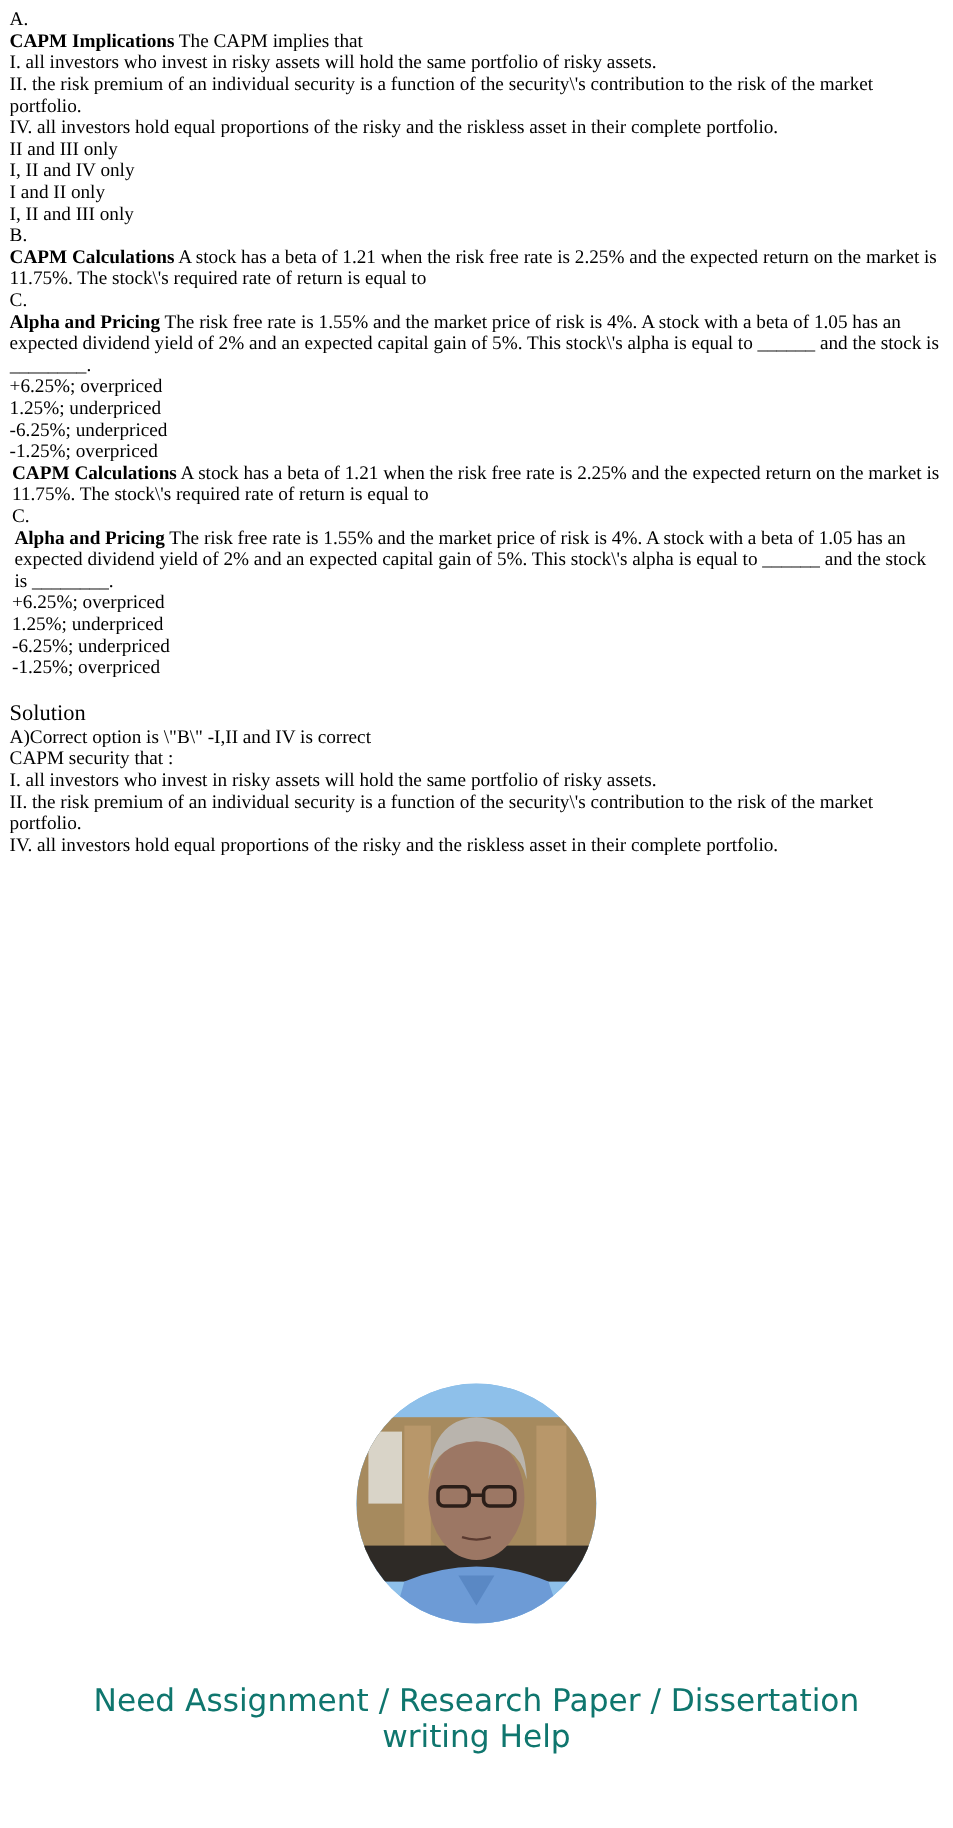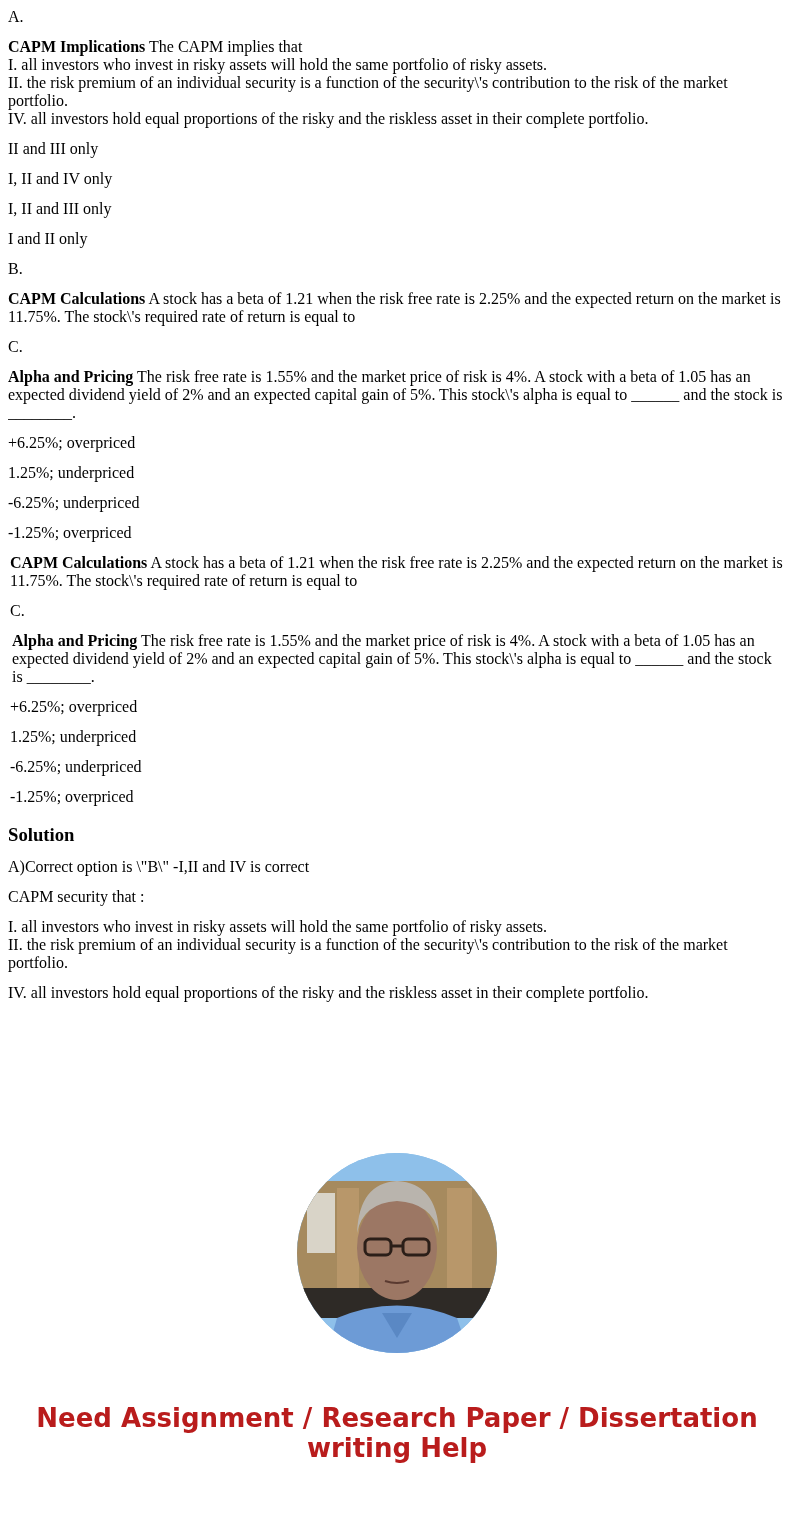--- a/index.html
+++ b/index.html
@@ -15,72 +15,72 @@
     }
     .content {
       position: absolute;
       left: 8px;
       top: 0;
       width: 778px;
       height: 1124px;
       overflow: hidden;
     }
     p { margin: 0; }
-    .gap { margin-top: 12px; }
+    .gap { margin-top: 0; }
     .line { display: block; }
     b { font-weight: bold; }
     .block2 { padding-left: 2px; }
     .block2 .alpha { padding-left: 2px; padding-right: 12px; }
     h3.solution {
       font-size: 18.7px;
-      font-weight: bold;
+      font-weight: normal;
       margin: 18px 0 0 0;
       line-height: 22px;
     }
     .avatar {
       position: absolute;
       left: 297px;
       top: 1153px;
       width: 200px;
       height: 200px;
       border-radius: 50%;
       overflow: hidden;
       background: #7fb7e6;
     }
     .footer {
       position: absolute;
       left: 0;
       top: 1403px;
       width: 794px;
       text-align: center;
       font-family: "DejaVu Sans", sans-serif;
-      font-weight: bold;
+      font-weight: normal;
       font-size: 26px;
       line-height: 30px;
-      color: #b91c1c;
+      color: #0f766e;
     }
   </style>
 </head>
 <body>
 
 <div class="content">
 
   <p style="margin-top:8px;">A.</p>
 
   <p class="gap">
     <b>CAPM Implications</b><span> The CAPM implies that</span>
     <span class="line">I. all investors who invest in risky assets will hold the same portfolio of risky assets.</span>
     <span class="line">II. the risk premium of an individual security is a function of the security\'s contribution to the risk of the market portfolio.</span>
     <span class="line">IV. all investors hold equal proportions of the risky and the riskless asset in their complete portfolio.</span>
   </p>
 
   <p class="gap">II and III only</p>
   <p class="gap">I, II and IV only</p>
+  <p class="gap">I and II only</p>
   <p class="gap">I, II and III only</p>
-  <p class="gap">I and II only</p>
 
   <p class="gap">B.</p>
 
   <p class="gap">
     <b>CAPM Calculations</b><span> A stock has a beta of 1.21 when the risk free rate is 2.25% and the expected return on the market is 11.75%. The stock\'s required rate of return is equal to</span>
   </p>
 
   <p class="gap">C.</p>
 
   <p class="gap">

